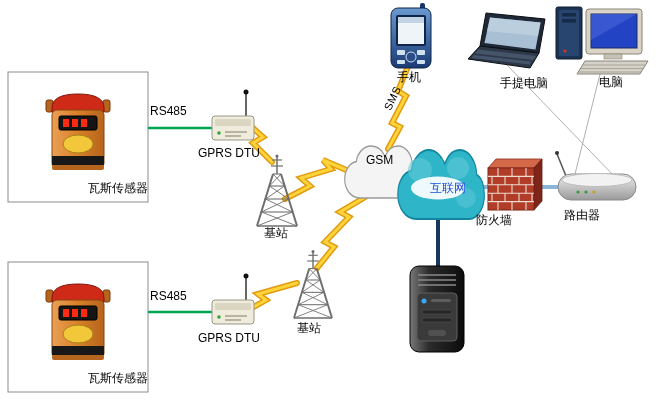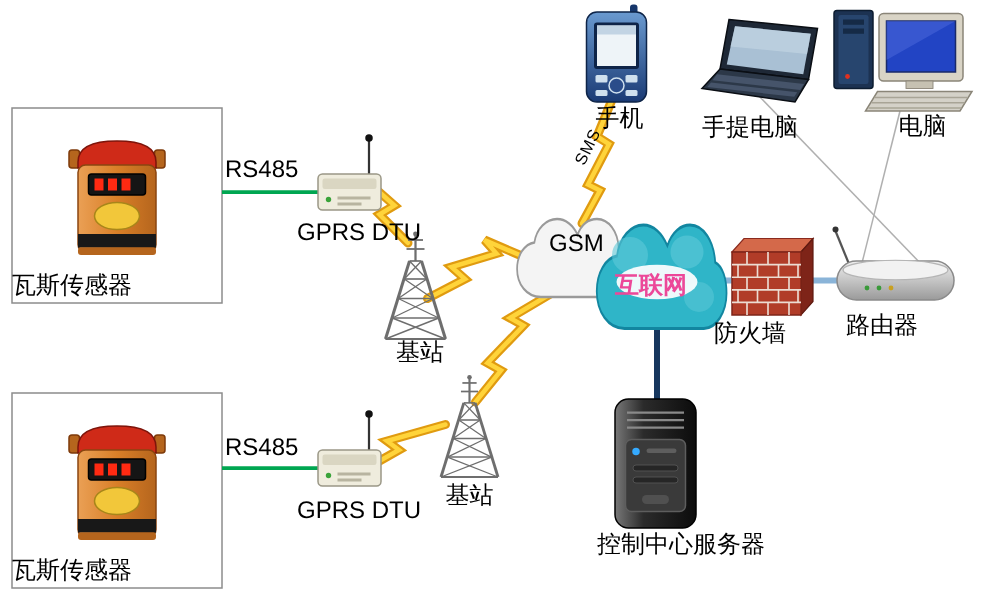--- a/index.html
+++ b/index.html
@@ -1,23 +1,23 @@
 <!DOCTYPE html>
 <html><head>
 <meta charset="utf-8">
 <style>
   *{margin:0;padding:0;box-sizing:border-box}
   html,body{background:#fff}
   body{font-family:"Liberation Sans","DejaVu Sans",sans-serif}
   .stage{position:relative;width:660px;height:404px;background:#fff;overflow:hidden}
   .stage svg{position:absolute;left:0;top:0;display:block}
-  .lbl{position:absolute;font-size:16px;color:#000;white-space:nowrap;line-height:1.15}
-  .lbl.center{text-align:left}
+  .lbl{position:absolute;font-size:12px;color:#000;white-space:nowrap;line-height:1.15}
+  .lbl.center{text-align:right}
   .lbl.sms{font-size:11px;transform:rotate(-64deg);transform-origin:center center;letter-spacing:0.5px}
-  .lbl.cloudlbl{color:#ec4899;font-weight:bold}
+  .lbl.cloudlbl{color:#1d4ed8;font-weight:normal}
 </style>
 </head>
 <body>
 
 <div class="stage">
 
 <svg width="660" height="404" viewBox="0 0 660 404" xmlns="http://www.w3.org/2000/svg" xmlns:xlink="http://www.w3.org/1999/xlink">
   <defs>
     <linearGradient id="gSensor" x1="0" y1="0" x2="1" y2="0">
       <stop offset="0" stop-color="#eaa055"></stop>
@@ -250,19 +250,18 @@
 <div class="lbl" style="left:150px;top:105px">RS485</div>
 <div class="lbl" style="left:150px;top:290px">RS485</div>
 <div class="lbl" style="left:198px;top:147px">GPRS DTU</div>
 <div class="lbl" style="left:198px;top:332px">GPRS DTU</div>
 <div class="lbl" style="left:264px;top:227px">基站</div>
 <div class="lbl" style="left:297px;top:322px">基站</div>
 <div class="lbl" style="left:366px;top:154px">GSM</div>
 <div class="lbl sms" style="left:380px;top:92px">SMS</div>
 <div class="lbl center cloudlbl" style="left:410px;top:182px;width:56px">互联网</div>
 <div class="lbl" style="left:397px;top:71px">手机</div>
-<div class="lbl" style="left:468px;top:77px">手提电脑</div>
+<div class="lbl" style="left:500px;top:77px">手提电脑</div>
 <div class="lbl" style="left:599px;top:76px">电脑</div>
 <div class="lbl" style="left:476px;top:214px">防火墙</div>
 <div class="lbl" style="left:564px;top:209px">路由器</div>
-<div class="lbl" style="left:398px;top:355px">控制中心服务器</div>
 
 </div>
 
 </body></html>

